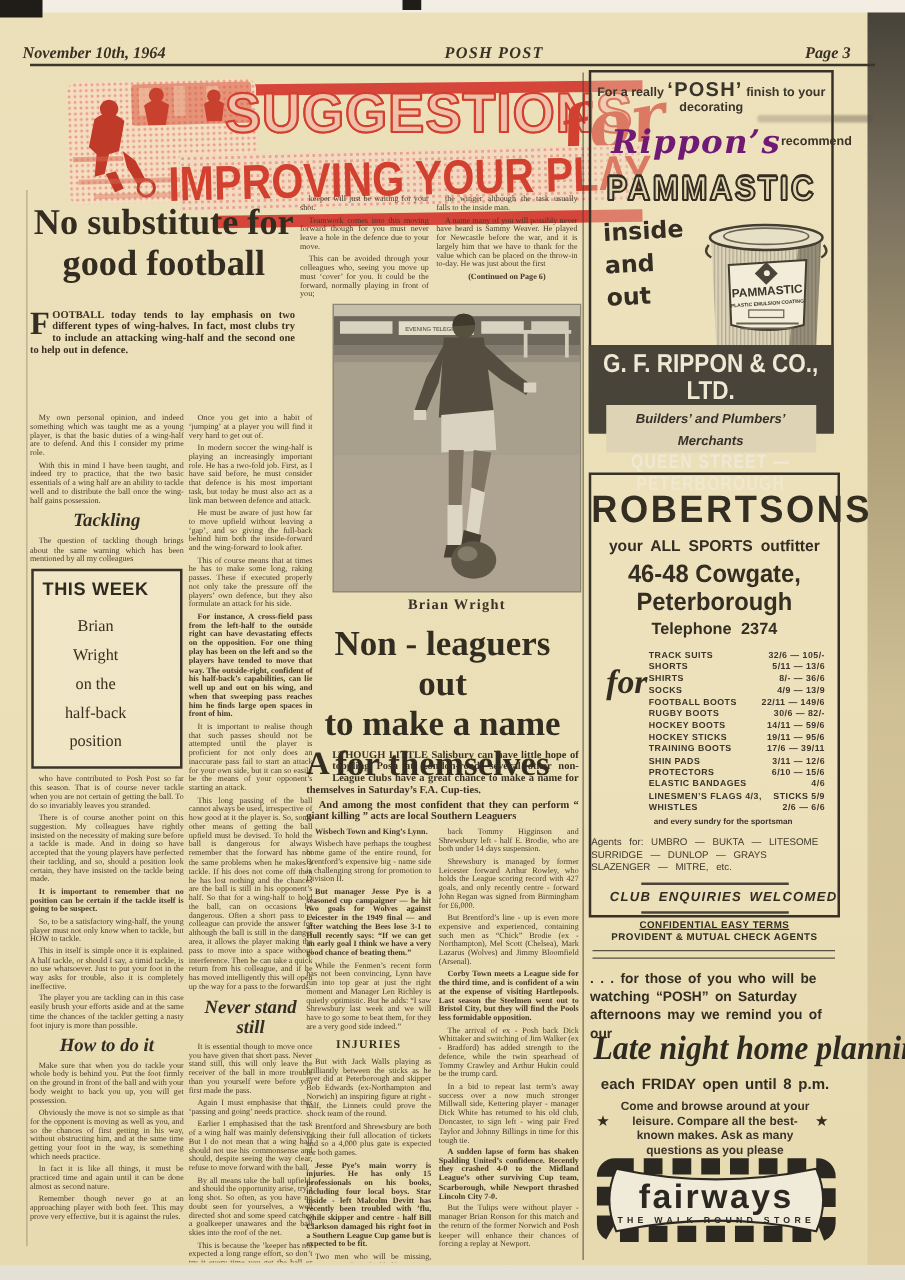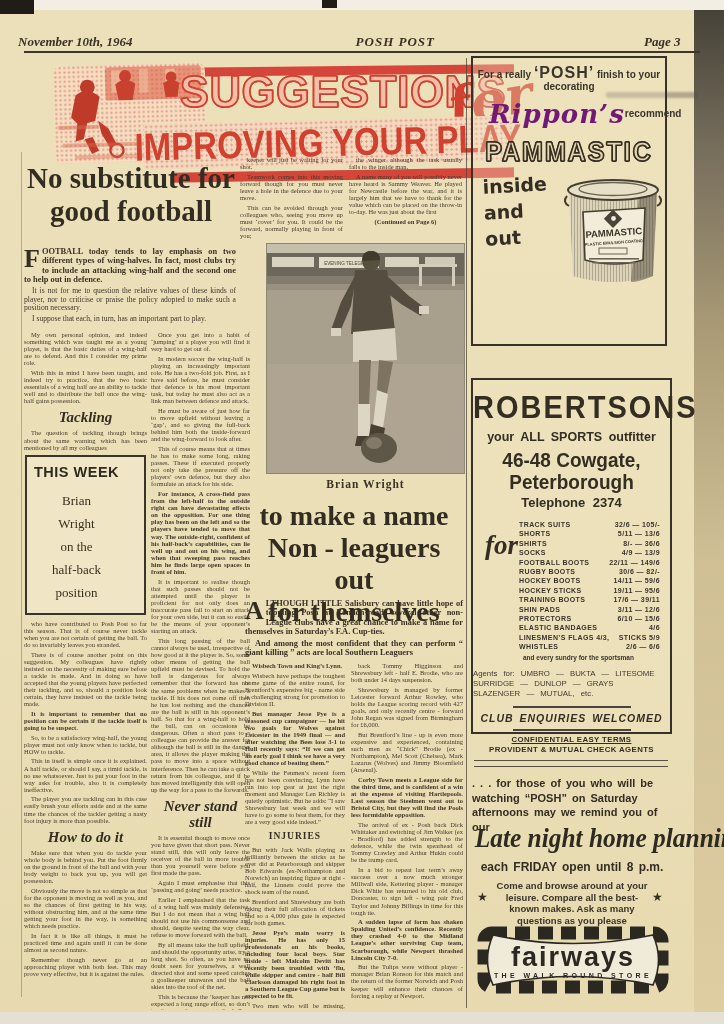--- a/index.html
+++ b/index.html
@@ -83,21 +83,21 @@
   .rb-addr{font:bold 19px/21px "Liberation Sans",sans-serif;text-align:center;color:#332d22;margin-top:6px;transform:scaleY(1.05);}
   .rb-phone{font:bold 13px/15px "Liberation Sans",sans-serif;text-align:center;color:#332d22;margin-top:3px;word-spacing:4px;}
   .rb-for{position:absolute;left:12px;top:152px;font:bold italic 27px/27px "Liberation Serif",serif;color:#332d22;}
   .prices{margin:10px 10px 0 46px;}
   .prow{display:flex;justify-content:space-between;font:bold 7px/9.4px "Liberation Sans",sans-serif;
         letter-spacing:.4px;color:#3a342a;}
   .rb-sundry{font:bold 6.5px/9px "Liberation Sans",sans-serif;color:#3a342a;margin:1px 0 0 50px;}
   .agents{margin-top:7px;}
   .agent-line{font:7.8px/10px "Liberation Sans",sans-serif;color:#3f392e;text-align:left;word-spacing:4px;margin:0;}
   .rb-rule{width:118px;height:2px;background:#4a443a;margin:7px auto 4px auto;}
-  .rb-club{font:bold italic 10.5px/12px "Liberation Sans",sans-serif;text-align:center;
+  .rb-club{font:bold italic 10.5px/12px "Liberation Sans",sans-serif;text-align:right;
            letter-spacing:1px;color:#332d22;word-spacing:2px;}
   .rb-terms{font:bold 7.8px/10px "Liberation Sans",sans-serif;text-align:center;color:#332d22;letter-spacing:.4px;margin-top:6px;}
 
   .dbl-rule{position:absolute;left:474px;top:760px;width:194px;height:5px;
             border-top:1.6px solid #564f42;border-bottom:1.6px solid #564f42;}
   .promo-lead{font:bold 11px/14.5px "Liberation Sans",sans-serif;color:#332d22;word-spacing:2px;}
   .promo-title{font:bold italic 27px/28px "Liberation Serif",serif;color:#2f2a20;text-align:center;
                transform:scaleX(.94);transform-origin:center;white-space:nowrap;}
   .promo-sub{font:bold 12px/14px "Liberation Sans",sans-serif;color:#332d22;text-align:center;word-spacing:2px;}
   .promo-body{font:bold 9.5px/11.6px "Liberation Sans",sans-serif;color:#3a342a;text-align:center;}
@@ -169,24 +169,20 @@
     <p class="p">This can be avoided through your colleagues who, seeing you move up must ‘cover’ for you. It could be the forward, normally playing in front of you;</p>
   </div>
 <div class="abs col" style="left:349px;top:156px;width:113px;height:88px;">
     <p class="p">the winger although the task usually falls to the inside man.</p>
     <p class="p">A name many of you will possibly never have heard is Sammy Weaver. He played for Newcastle before the war, and it is largely him that we have to thank for the value which can be placed on the throw-in to-day. He was just about the first</p>
     <p class="p pc">(Continued on Page 6)</p>
   </div>
 
 <div class="abs" style="left:24px;top:247px;width:212px;">
   <p class="lead" style="text-indent:0;"><span class="dropcap">F</span><span>OOTBALL today tends to lay emphasis on two different types of wing-halves.  In fact, most clubs try to include an attacking wing-half and the second one to help out in defence.</span></p>
-  <div>
-      <p class="lead2">It is not for me to question the relative values of these kinds of player, nor to criticise or praise the policy adopted to make such a position necessary.</p>
-      <p class="lead2">I suppose that each, in turn, has an important part to play.</p>
-    </div>
 </div>
 
 <div class="abs col" style="left:24px;top:331px;width:123px;height:661px;">
   <div>
       <p class="p">My own personal opinion, and indeed something which was taught me as a young player, is that the basic duties of a wing-half are to defend. And this I consider my prime role.</p>
       <p class="p">With this in mind I have been taught, and indeed try to practice, that the two basic essentials of a wing half are an ability to tackle well and to distribute the ball once the wing-half gains possession.</p>
       <p class="p hi">Tackling</p>
       <p class="p">The question of tackling though brings about the same warning which has been mentioned by all my colleagues</p>
     </div>
   <div class="thisweek">
@@ -263,22 +259,22 @@
       <path d="M110,146 L121,150 L116,184 L106,182 Z" fill="#ddd6c4"></path>
       <path d="M104,180 L118,184 L116,196 L102,192 Z" fill="#474033"></path>
     </g>
     <ellipse cx="112" cy="204" rx="18" ry="15" fill="#5e5747"></ellipse>
     <ellipse cx="107" cy="199" rx="8" ry="6" fill="#8c8470" opacity=".8"></ellipse>
   </svg>
 </div>
 <div class="abs caption" style="left:267px;top:478px;width:197px;">Brian Wright</div>
 
 <div class="abs headline2" style="left:245px;top:500px;width:218px;">
+    <div>Non - leaguers out</div>
     <div>to make a name</div>
-    <div>Non - leaguers out</div>
     <div>for themselves</div>
   </div>
 
 <div class="abs" style="left:245px;top:599px;width:218px;">
   <p class="lead" style="text-indent:0;"><span class="dropcap">A</span><span>LTHOUGH LITTLE Salisbury can have little hope of toppling Posh at London-road, several other non-League clubs have a great chance to make a name for themselves in Saturday’s F.A. Cup-ties.</span></p>
   <p class="lead" style="text-indent:10px;font-weight:bold;">And among the most confident that they can perform “ giant killing ” acts are local Southern Leaguers</p>
 </div>
 
 <div class="abs col" style="left:245px;top:662px;width:100px;height:348px;">
     <p class="p pb">Wisbech Town and King’s Lynn.</p>
@@ -337,20 +333,25 @@
         <rect x="48" y="40" width="13" height="13" transform="rotate(45 54 46)" fill="#4a443a"></rect>
         <circle cx="54.5" cy="46.5" r="2.4" fill="#f2ecd9"></circle>
         <text x="55" y="64" font-family="Liberation Sans,sans-serif" font-weight="bold" font-size="9.5" text-anchor="middle" fill="#3b352a" transform="rotate(-4 55 64)">PAMMASTIC</text>
         <text x="55" y="72" font-family="Liberation Sans,sans-serif" font-weight="bold" font-size="4" text-anchor="middle" fill="#3b352a" transform="rotate(-4 55 72)">PLASTIC EMULSION COATING</text>
         <rect x="40" y="76" width="28" height="6" fill="none" stroke="#6b6251" stroke-width="1"></rect>
         <rect x="30" y="86" width="50" height="1.6" fill="#6b6251"></rect>
         <rect x="34" y="90" width="42" height="1.4" fill="#6b6251"></rect>
       </svg>
     </div>
   </div>
+  <div class="r-band">
+    <div class="r-co">G. F. RIPPON &amp; CO., LTD.</div>
+    <div class="r-trade-wrap"><span class="r-trade">Builders’ and Plumbers’ Merchants</span></div>
+    <div class="r-addr">QUEEN STREET  —  PETERBOROUGH</div>
+  </div>
 </div>
 
 <div class="adbox" style="left:471px;top:378px;width:197px;height:352px;">
   <div class="rb-name">ROBERTSONS</div>
   <div class="rb-tag">your  ALL  SPORTS  outfitter</div>
   <div class="rb-addr">46-48 Cowgate, Peterborough</div>
   <div class="rb-phone">Telephone  2374</div>
   <div class="rb-for">for</div>
   <div class="prices">
       <div class="prow">
@@ -407,21 +408,21 @@
       </div>
       <div class="prow">
         <span>WHISTLES</span>
         <span>2/6 —   6/6</span>
       </div>
     </div>
   <div class="rb-sundry">and every sundry for the sportsman</div>
   <div class="agents">
       <p class="agent-line">Agents for: UMBRO  —  BUKTA  —  LITESOME</p>
       <p class="agent-line">SURRIDGE  —  DUNLOP  —  GRAYS</p>
-      <p class="agent-line">SLAZENGER  —  MUTUAL,  etc.</p>
+      <p class="agent-line">SLAZENGER  —  MITRE,  etc.</p>
     </div>
   <div class="rb-rule"></div>
   <div class="rb-club">CLUB  ENQUIRIES  WELCOMED</div>
   <div class="rb-rule" style="margin-top:5px;"></div>
   <div class="rb-terms" style="margin-top:2px;text-decoration:underline;">CONFIDENTIAL EASY TERMS</div>
   <div class="rb-terms" style="margin-top:0;">PROVIDENT &amp; MUTUAL CHECK AGENTS</div>
 </div>
 
 <div class="dbl-rule"></div>
 <div class="abs promo-lead" style="left:472px;top:776px;width:202px;">. . . for those of you who will be watching “POSH” on Saturday afternoons may we remind you of our</div>

